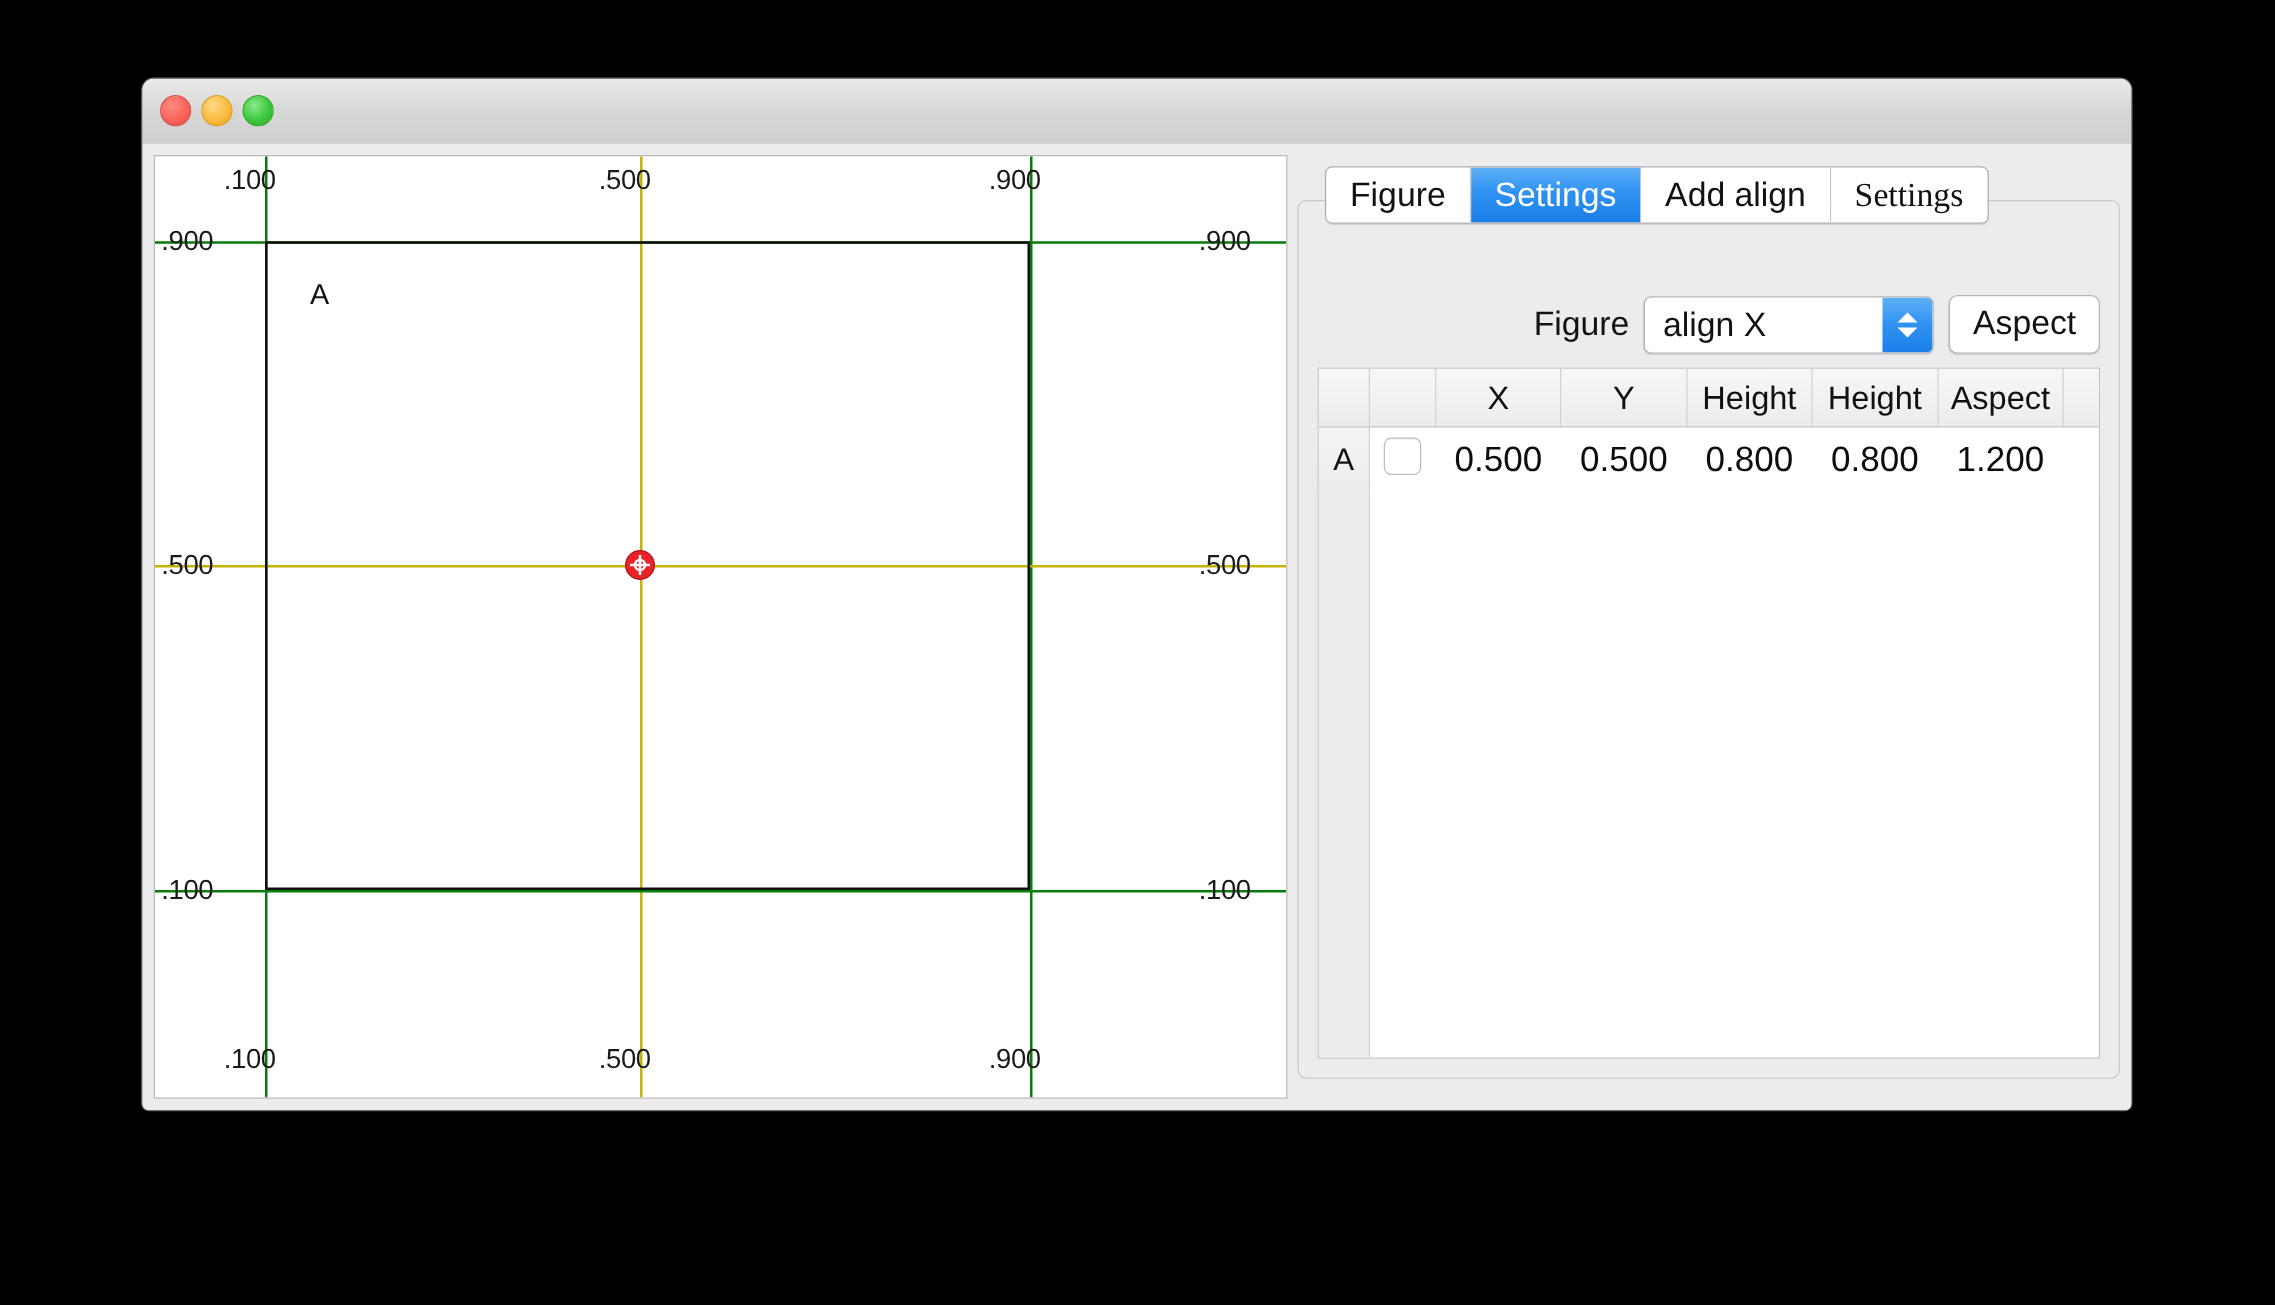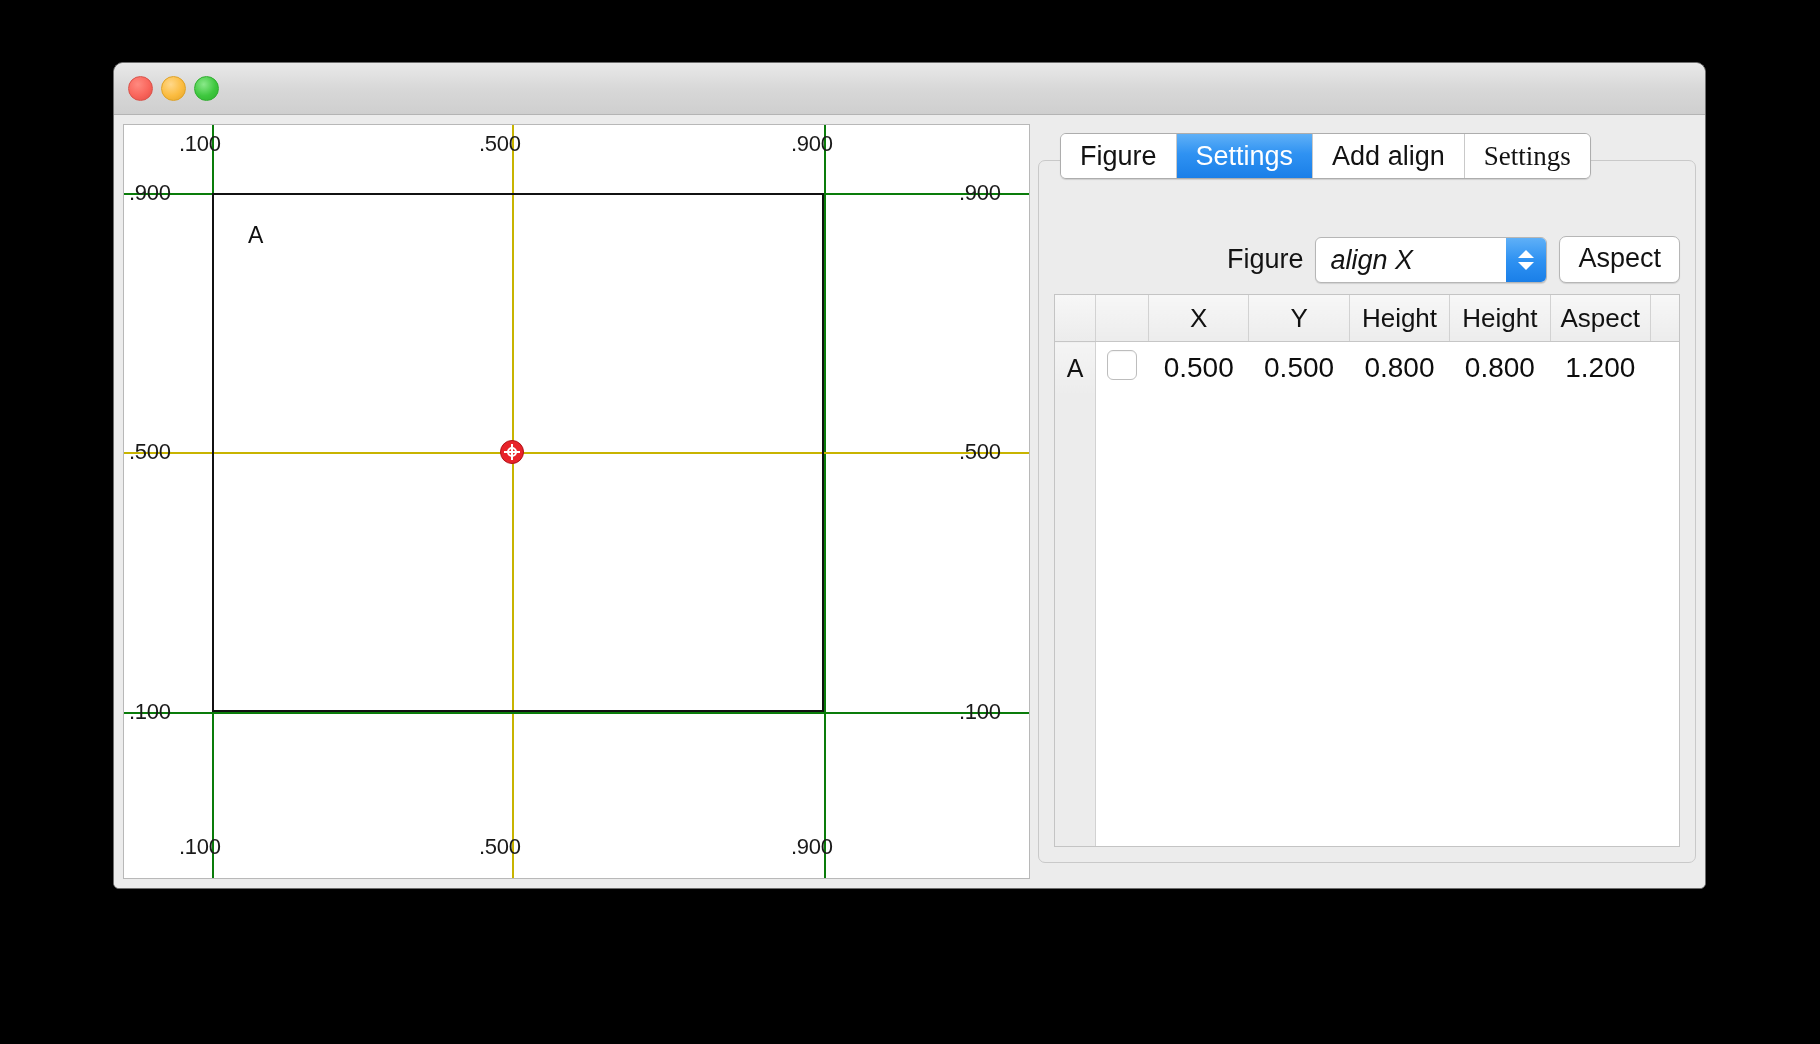--- a/index.html
+++ b/index.html
@@ -219,21 +219,20 @@
     position: relative;
     display: flex;
     align-items: stretch;
     width: 230px;
     height: 44px;
     border: 1px solid #b6b6b6;
     border-radius: 6px;
     background: #ffffff;
     box-shadow: 0 1px 1px rgba(0,0,0,0.12);
     overflow: hidden;
-    font-style: italic;
   }
   .select-value {
     flex: 1;
     font-size: 27px;
     color: #131313;
     line-height: 44px;
     padding-left: 14px;
     white-space: nowrap;
     overflow: hidden;
   }

